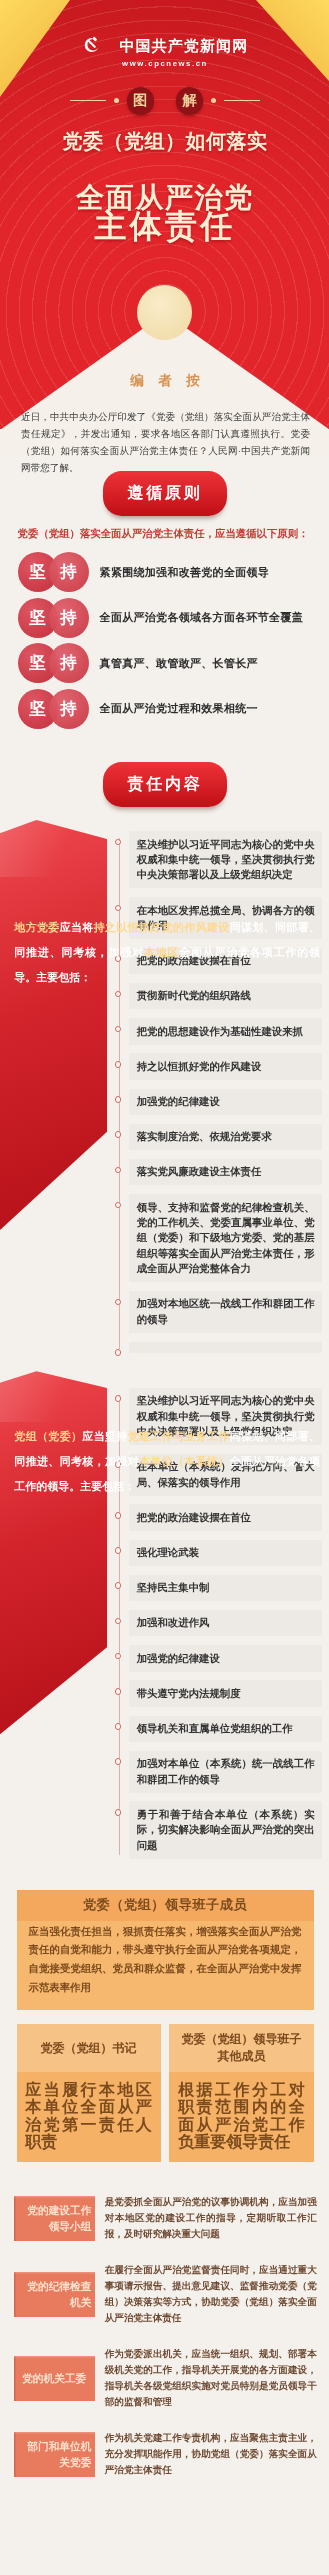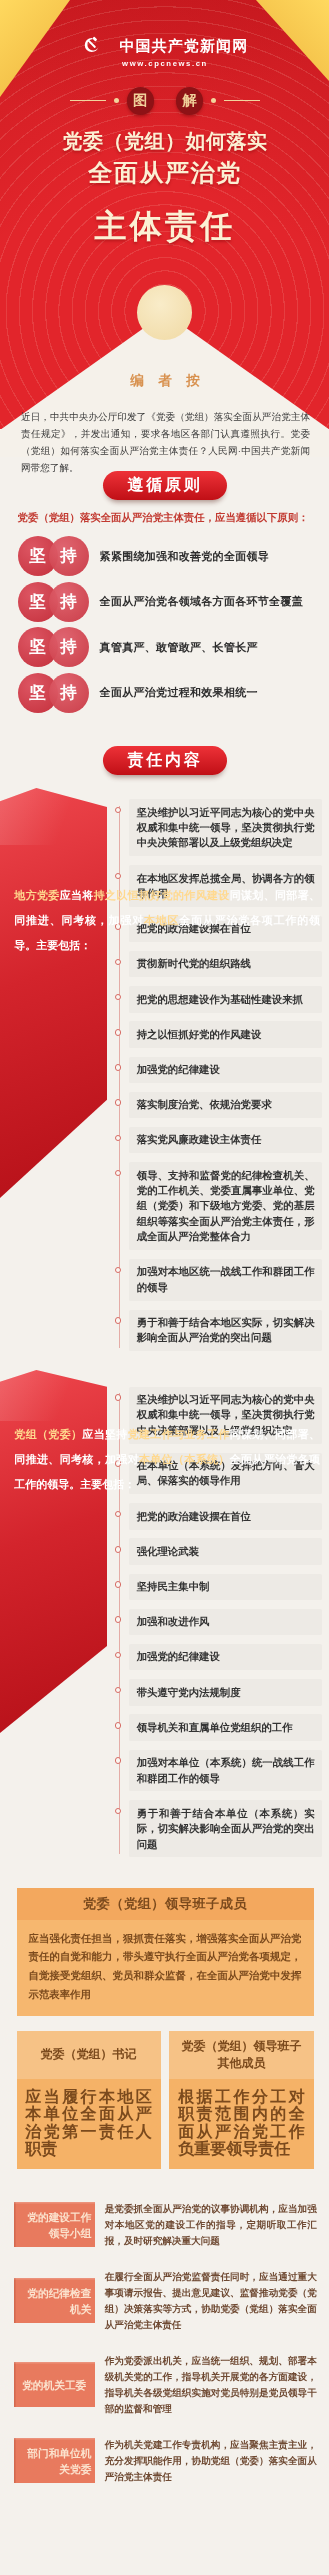--- a/index.html
+++ b/index.html
@@ -34,37 +34,37 @@
   .tj-dot  { width:5px; height:5px; border-radius:50%; background:#f2d49c; }
   .tj-circle { width:27.5px; height:27.5px; border-radius:50%; background:#8e1216;
                color:#f0d09a; font-size:14.3px; font-weight:bold;
                display:flex; align-items:center; justify-content:center;
                box-shadow:0 1.6px 3.3px rgba(90,0,0,.4); }
   .tj-circle:nth-of-type(3){ margin-right:14.3px; }
 
   .title { position:absolute; left:0; right:0; text-align:center; color:#fcf0d4;
            font-weight:bold; text-shadow:0 1.6px 2.7px rgba(110,0,0,.35); }
   .t1 { top:128px; font-size:20px; letter-spacing:0.5px; }
-  .t2 { top:157px; font-size:24px; letter-spacing:1.6px; }
+  .t2 { top:179px; font-size:28px; letter-spacing:1.6px; }
   .t3 { top:205px; font-size:32px; letter-spacing:3.3px; }
 
   .beam { position:absolute; top:313px; left:0; width:330px; height:117px;
           background:#f5f1ea; clip-path:polygon(50% 0,0 100%,100% 100%); }
   .beam-base { position:absolute; top:429px; left:0; width:330px; height:27.5px; background:#f5f1ea; }
   .head { position:absolute; top:285px; left:137px; width:55px; height:55px; border-radius:50%;
           background:radial-gradient(circle at 42% 35%,#f9ecc9,#f0d9a3); }
 
   .ed-label { position:absolute; top:372px; left:0; right:0; text-align:center;
               color:#d8914f; font-size:13.7px; font-weight:bold; letter-spacing:14.3px; text-indent:14.3px; }
   .ed-text { position:absolute; top:408px; left:21px; right:20px;
              font-size:9.6px; line-height:17px; color:#3b3b3b; font-weight:500;
              text-align:justify; }
 
   
-  .pill { width:max-content; margin:15.4px auto 0; padding:4px 25px;
+  .pill { width:max-content; margin:15.4px auto 0; padding:12px 25px;
           background:linear-gradient(#ee3238,#c00f16); border-radius:18.7px;
           color:#fff; font-size:16px; font-weight:bold; letter-spacing:2.7px;
           box-shadow:0 5px 5.5px -2.7px rgba(90,40,30,.45); }
   .pill.second { margin-top:33px; }
 
   .intro { margin:11px 17.6px 0; color:#c23a31; font-size:10.4px; font-weight:bold; }
 
   
   .jz-rows { margin-top:11px; }
   .jz-row { display:flex; align-items:center; margin:0 11px 5.5px 17.6px; height:40px; }
@@ -93,21 +93,21 @@
   .r-item { position:relative; background:#edeae5; border-radius:1.6px;
             padding:5.5px 7.7px; margin-bottom:8.8px;
             font-size:10.4px; line-height:15.4px; font-weight:600; color:#333; text-align:justify; }
   .ring { position:absolute; left:-14.3px; top:7.7px; width:6.6px; height:6.6px; border-radius:50%;
           background:#faf7f2; border:1.6px solid #d66a63; }
 
   
   .cards { margin:20px 16.5px 0; }
   .card-big .card-head { background:#f3a85e; padding:6.6px 5.5px; text-align:center;
           color:#7b4a1d; font-size:13.2px; font-weight:bold; letter-spacing:0.5px; }
-  .card-big .card-body { background:#f6b76f; padding:10px 12px 12px;
+  .card-big .card-body { background:#f6b76f; padding:2px 12px 12px;
           color:#7b4a1d; font-size:10.4px; line-height:18.7px; font-weight:600; text-align:justify; }
   .cards-row { display:flex; gap:8.8px; margin-top:14.3px; }
   .card-sm { flex:1; display:flex; flex-direction:column; }
   .card-sm .card-head { background:#f6c286; min-height:48px; display:flex; align-items:center; justify-content:center;
           padding:5.5px 6.6px; text-align:center; color:#7b4a1d; font-size:12px; font-weight:bold; line-height:16.5px; }
   .card-sm .card-body { background:#f5b267; flex:1; padding:8.8px 8.8px 11px;
           color:#7b4a1d; font-size:16px; line-height:17.6px; font-weight:600; text-align:justify; }
 
   
   .organs { margin:32px 13.2px 0 13.7px; }
@@ -243,21 +243,20 @@
         <div class="r-item">
         <span class="ring"></span>
         <span>领导、支持和监督党的纪律检查机关、党的工作机关、党委直属事业单位、党组（党委）和下级地方党委、党的基层组织等落实全面从严治党主体责任，形成全面从严治党整体合力</span>
       </div>
         <div class="r-item">
         <span class="ring"></span>
         <span>加强对本地区统一战线工作和群团工作的领导</span>
       </div>
         <div class="r-item">
         <span class="ring"></span>
-        <span>勇于和善于结合本地区实际，切实解决影响全面从严治党的突出问题</span>
       </div>
       </div>
   </div>
 
   <div class="resp-block b2">
     <div class="ribbon"></div>
     <div class="ribbon-text"><span class="hl">党组（党委）</span><span>应当坚持</span><span class="hl">党建工作与业务工作</span><span>同谋划、同部署、同推进、同考核，加强对</span><span class="hl">本单位（本系统）</span><span>全面从严治党各项工作的领导。主要包括：</span></div>
     <div class="tline"></div>
     <div>
         <div class="r-item">

